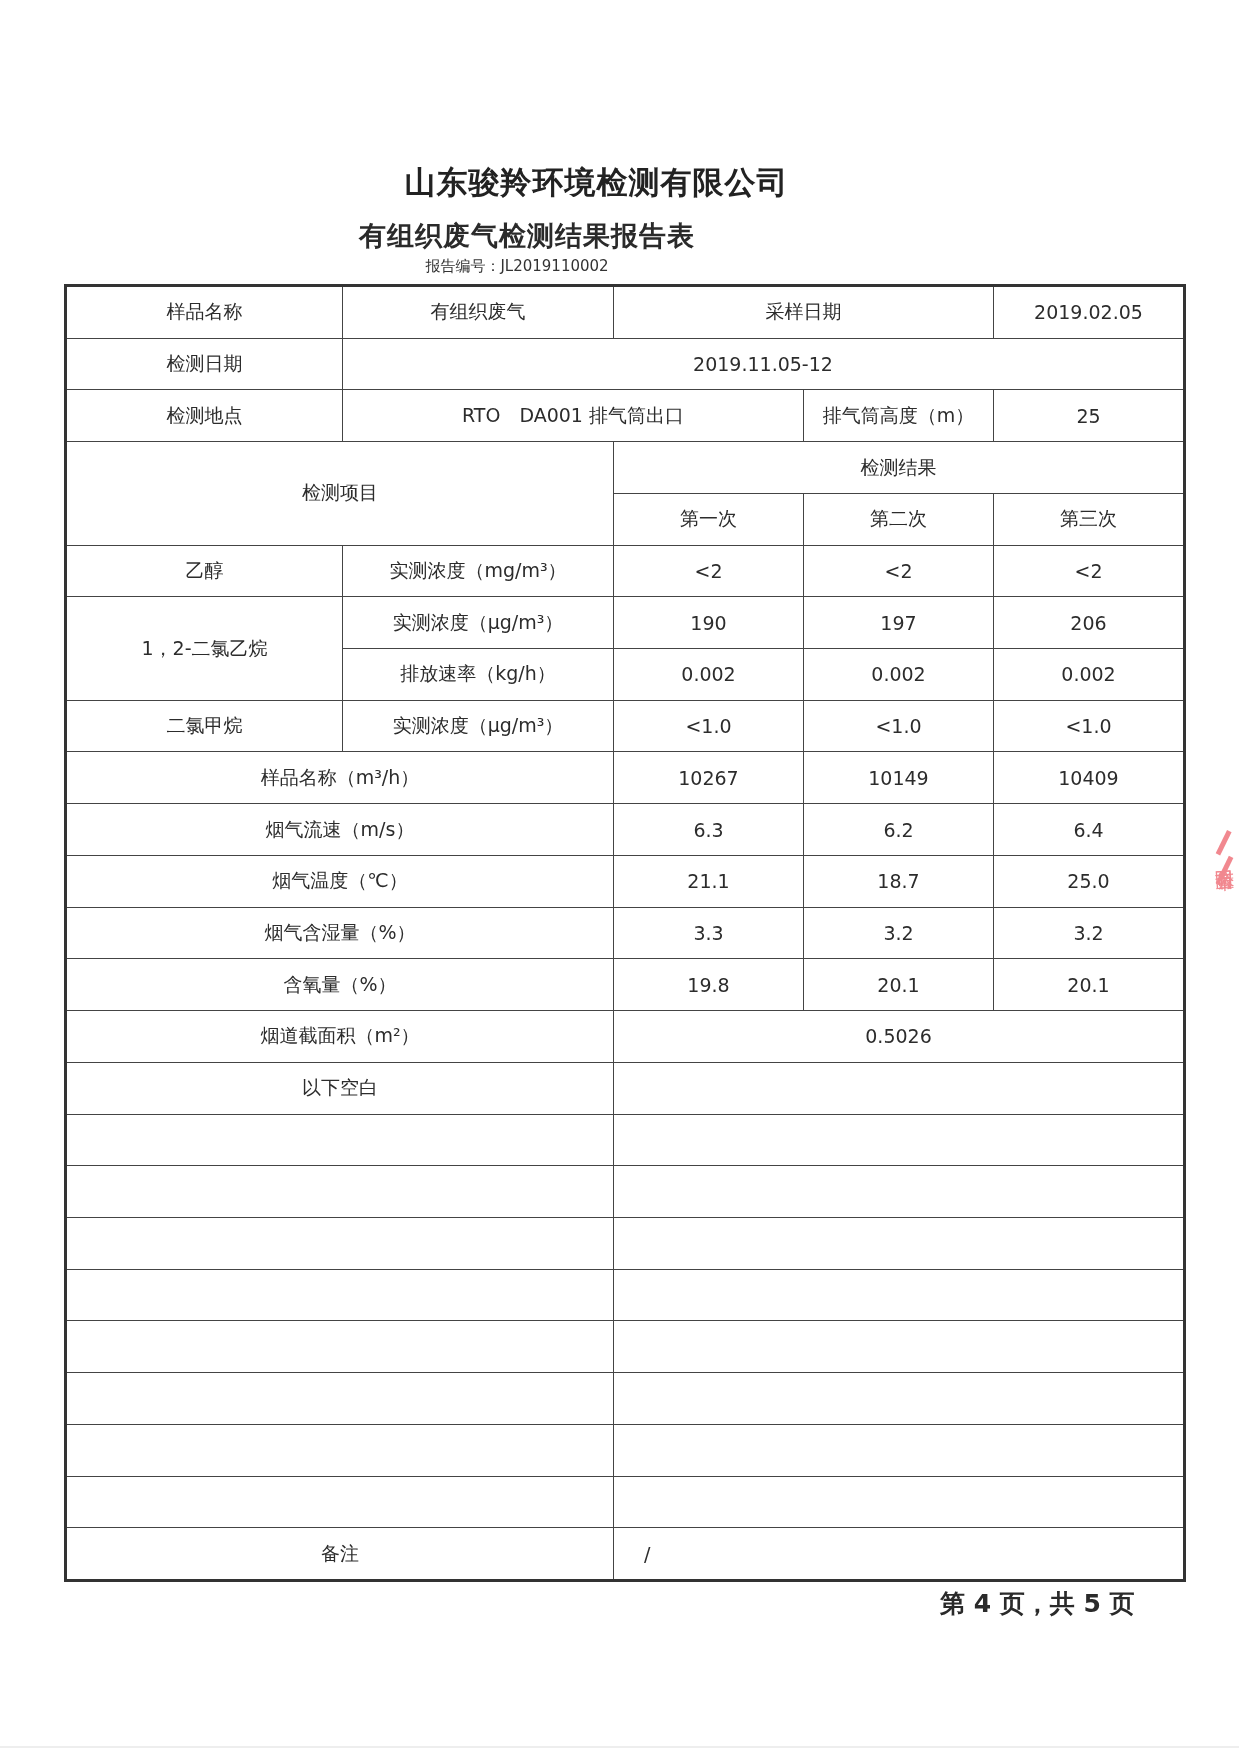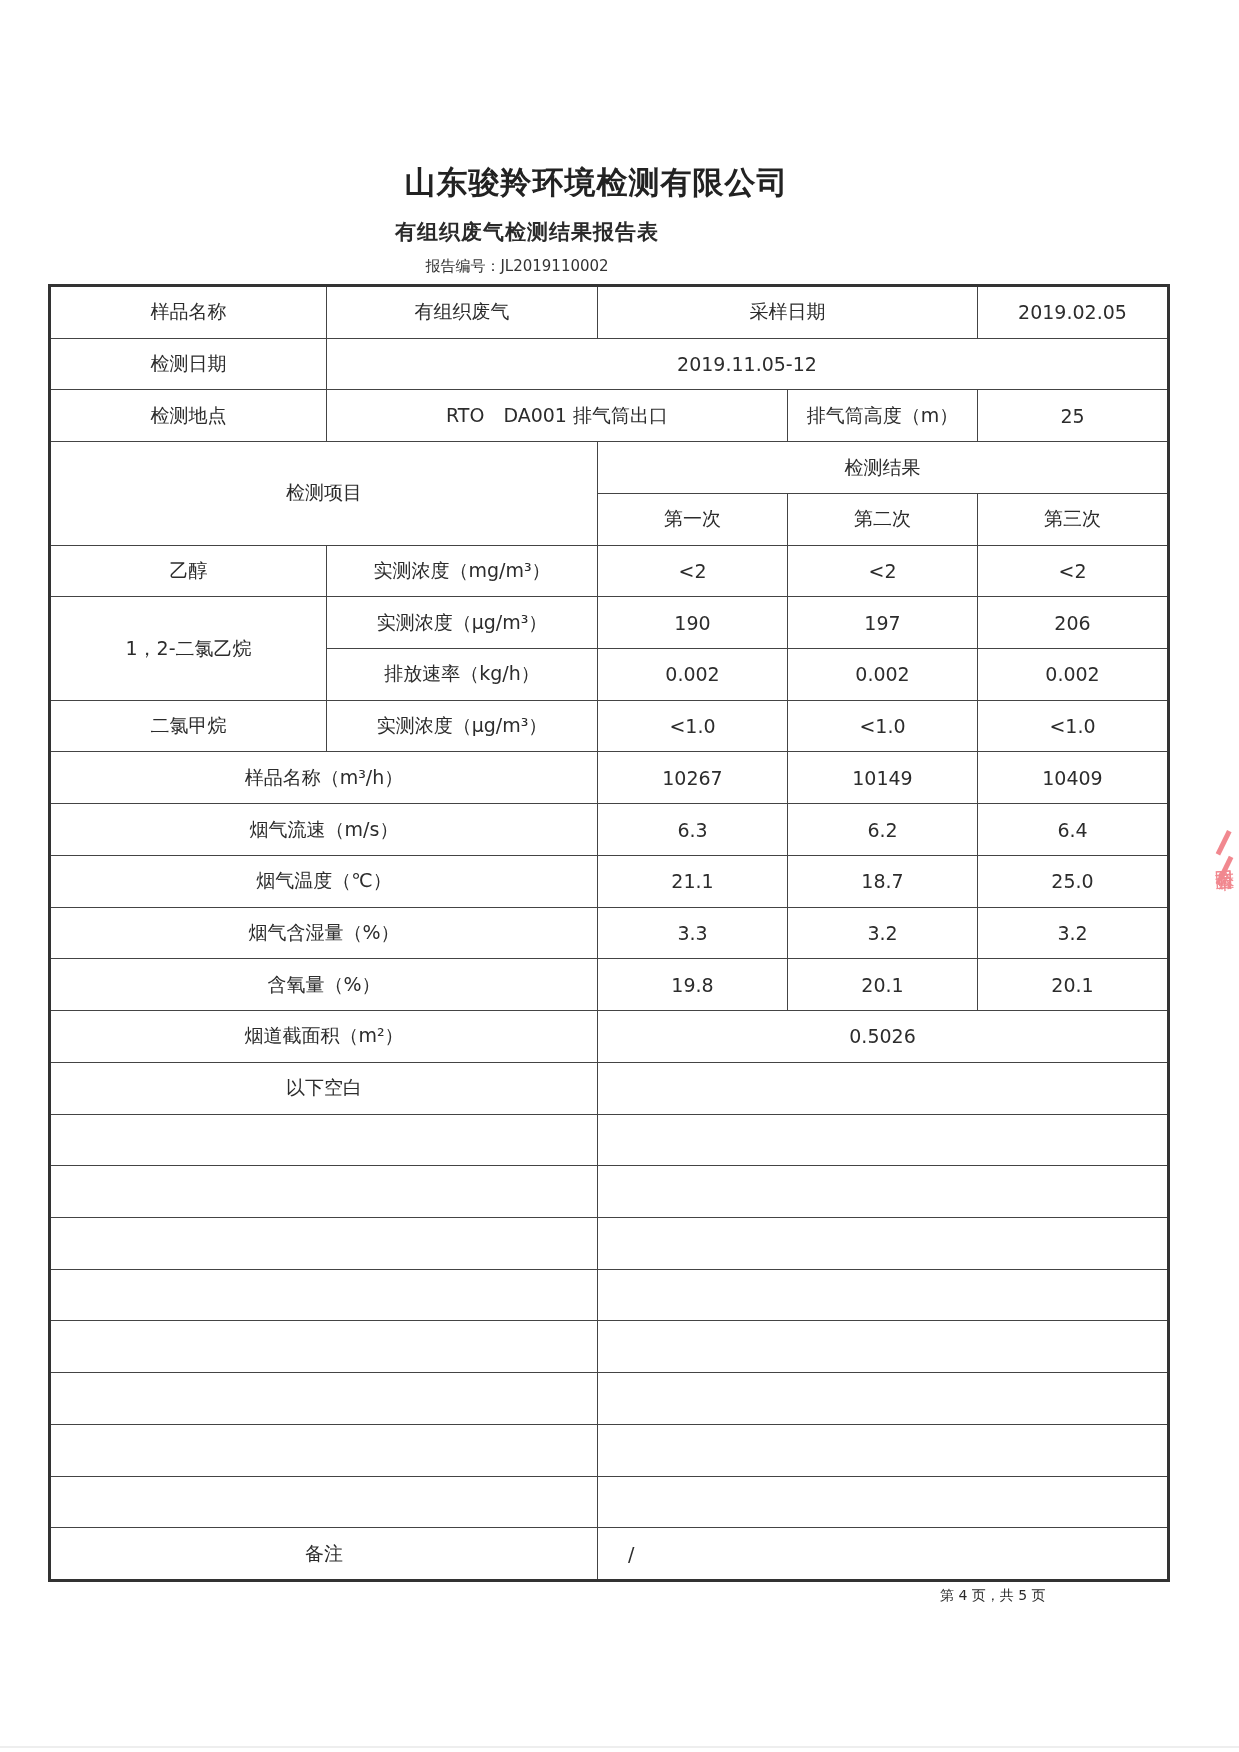--- a/index.html
+++ b/index.html
@@ -1,29 +1,29 @@
 <!DOCTYPE html>
 <html><head>
 <meta charset="utf-8">
 <style>
   html, body { margin:0; padding:0; }
   body { width:1239px; height:1752px; background:#ffffff; position:relative; overflow:hidden;
          font-family:"DejaVu Sans","Liberation Sans",sans-serif; color:#2a2a2a; }
   .company { position:absolute; top:162px; left:0; width:1193px; text-align:center;
              font-size:31px; font-weight:bold; letter-spacing:1px; color:#222; }
   .subtitle { position:absolute; top:218px; left:0; width:1054px; text-align:center;
-              font-size:21px; font-weight:bold; letter-spacing:1px; color:#2a2a2a; }
+              font-size:27px; font-weight:bold; letter-spacing:1px; color:#2a2a2a; }
   .reportno { position:absolute; top:257px; left:0; width:1034px; text-align:center;
               font-size:15px; color:#333; }
-  table.rep { position:absolute; left:48px; top:284px; width:1119px; height:1298px;
+  table.rep { position:absolute; left:64px; top:284px; width:1119px; height:1298px;
               border-collapse:collapse; border:3px solid #333; table-layout:fixed; }
   table.rep td { border:1.5px solid #444; text-align:center; vertical-align:middle;
                  font-size:19px; color:#2c2c2c; padding:0; height:50px; }
   td.note-val { text-align:left !important; padding-left:30px !important; }
-  .footer { position:absolute; top:1587px; left:940px; font-size:14px; font-weight:normal; color:#2a2a2a; }
+  .footer { position:absolute; top:1587px; left:940px; font-size:25px; font-weight:bold; color:#2a2a2a; }
   .stamp { position:absolute; left:1203px; top:748px; width:34px; height:215px;
            color:#ee6b74; font-size:19px; line-height:26px; text-align:center;
            writing-mode:vertical-rl; opacity:.8; transform:rotate(-4deg); }
   .stamp .bar { display:inline-block; width:5px; height:26px; background:#ee6b74; transform:rotate(30deg); }
   .bottom-line { position:absolute; left:0; top:1746px; width:1239px; height:2px; background:#eeeeee; }
 </style>
 </head>
 <body>
 
 <div class="company">山东骏羚环境检测有限公司</div>

